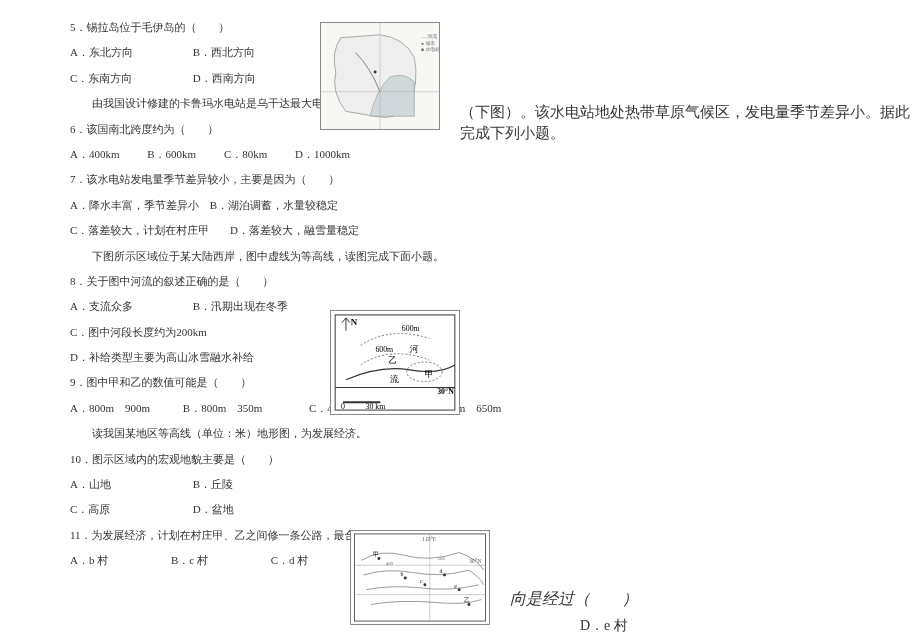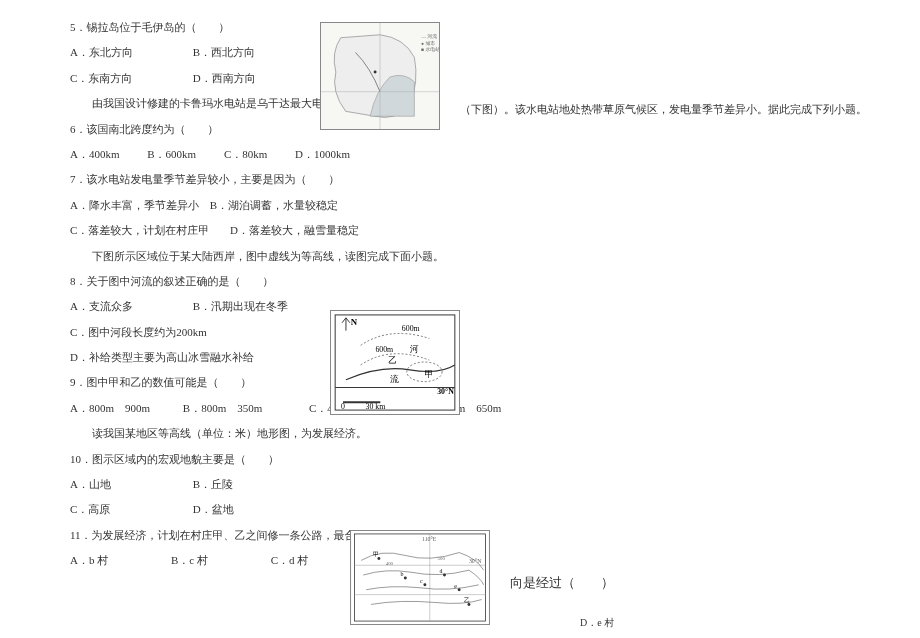--- a/index.html
+++ b/index.html
@@ -20,23 +20,23 @@
     .intro { text-indent: 2em; }
     .img-box {
       position: absolute;
       border: 1px solid #888;
       background: #f7f7f4;
     }
     .img1 { left: 320px; top: 22px; width: 120px; height: 108px; }
     .img2 { left: 330px; top: 310px; width: 130px; height: 105px; }
     .img3 { left: 350px; top: 530px; width: 140px; height: 95px; }
     svg { width: 100%; height: 100%; }
-    .after-img1-text { position: absolute; left: 460px; top: 102px; font-size: 11px; }
-    .after-img3-text { position: absolute; left: 510px; top: 574px; font-size: 13px; }
-    .opt-after-img3 { position: absolute; left: 580px; top: 616px; font-size: 10px; }
+    .after-img1-text { position: absolute; left: 460px; top: 102px; font-size: 15px; }
+    .after-img3-text { position: absolute; left: 510px; top: 588px; font-size: 16px; font-style: italic; }
+    .opt-after-img3 { position: absolute; left: 580px; top: 616px; font-size: 14px; }
   </style>
 </head>
 <body>
 
 <div class="img-box img1">
   <svg viewBox="0 0 120 108">
     <rect x="0" y="0" width="120" height="108" fill="#f7f7f4"></rect>
     <path d="M20,15 Q10,30 15,50 Q10,70 25,90 L55,95 Q75,100 90,85 Q100,60 95,35 Q85,15 60,12 Z" fill="#eee" stroke="#888" stroke-width="0.7"></path>
     <path d="M50,95 Q55,70 70,55 Q85,50 95,60 L95,95 Z" fill="#d0d8dc" stroke="#888" stroke-width="0.5"></path>
     <path d="M35,30 Q50,45 60,70" fill="none" stroke="#666" stroke-width="0.8"></path>

